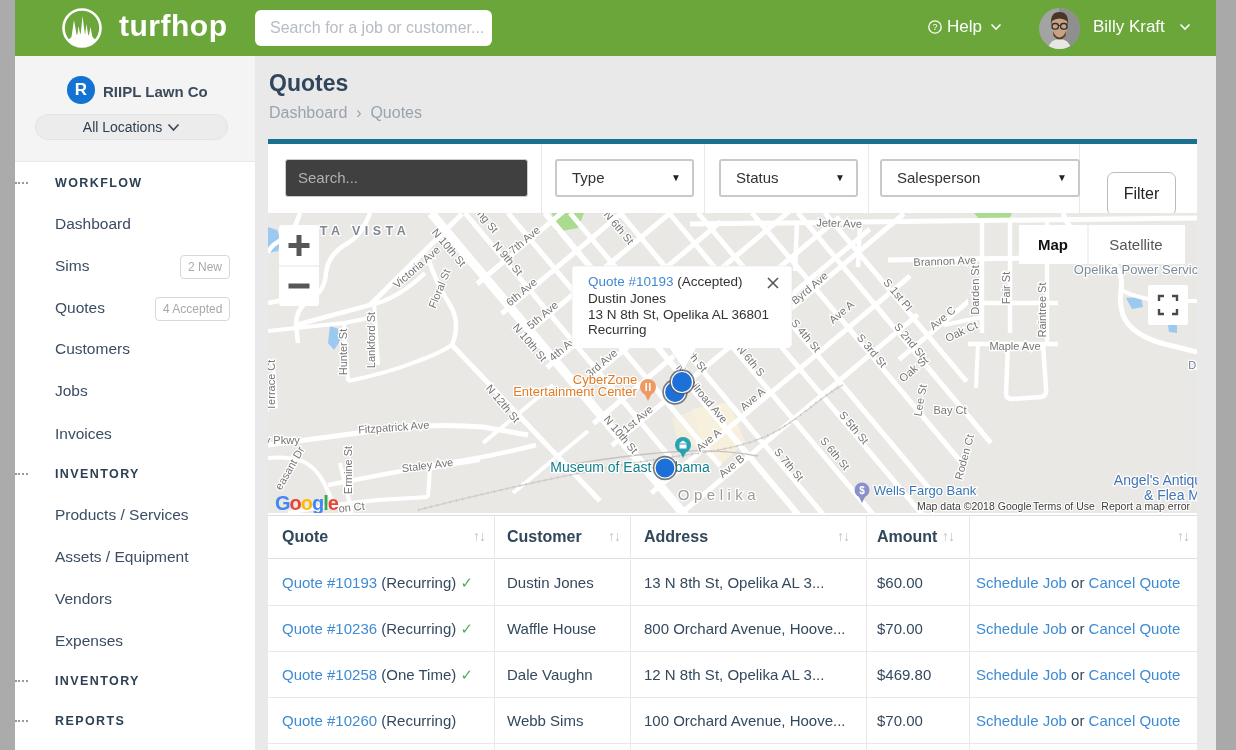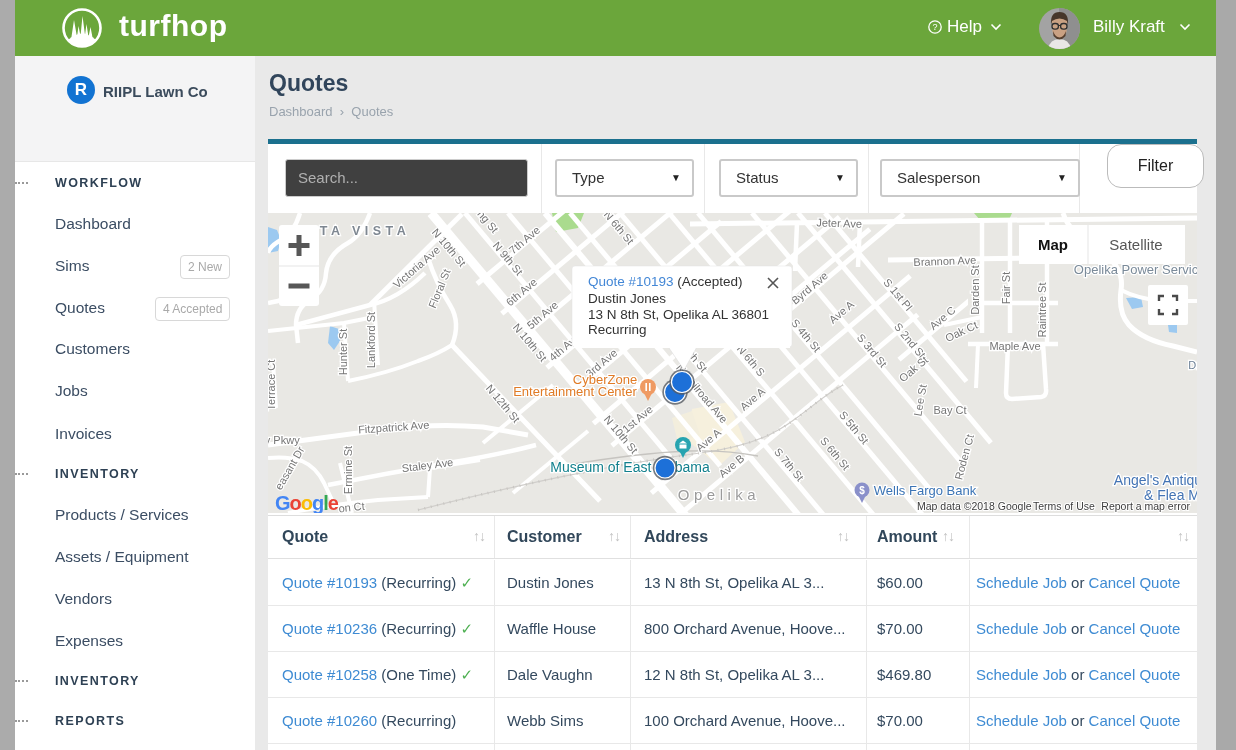--- a/index.html
+++ b/index.html
@@ -21,30 +21,30 @@
 #sblogo { position:absolute; left:52px; top:20px; width:28px; height:28px; border-radius:50%; background:#1273d2; color:#fff; font-size:17px; font-weight:bold; text-align:center; line-height:28px; }
 #sbname { position:absolute; left:88px; top:27px; font-size:15px; font-weight:bold; color:#3b4b5c; }
 #sbpill { position:absolute; left:20px; top:58px; width:193px; height:26px; background:#ececec; border:1px solid #e3e3e3; border-radius:13px; text-align:center; font-size:14px; color:#2f3e4e; line-height:24px; display:flex; align-items:center; justify-content:center; }
 .dash { position:absolute; left:0px; width:13px; height:1px; border-top:2px dotted #999; }
 .shead { position:absolute; left:40px; font-size:12.5px; font-weight:bold; letter-spacing:1.4px; color:#2e4154; }
 .sitem { position:absolute; left:40px; font-size:15.5px; color:#3b4d63; }
 .sbadge { position:absolute; font-size:12px; color:#a9a9a9; border:1px solid #d8d8d8; border-radius:4px; padding:4px 7px; background:#fff; }
 
 #main { left:255px; top:56px; width:961px; height:694px; background:#e9e9e9; }
 #title { position:absolute; left:14px; top:14px; font-size:23px; font-weight:bold; color:#31455b; }
-#crumb { position:absolute; left:14px; top:48px; font-size:13px; color:#99a3ad; }
+#crumb { position:absolute; left:14px; top:48px; font-size:16px; color:#99a3ad; }
 #newquote { position:absolute; left:782px; top:18px; width:161px; height:41px; border:3px solid #61a437; border-radius:21px; background:#fff; color:#53a062; font-size:17px; text-align:center; line-height:36px; }
 #card { position:absolute; left:13px; top:83px; width:929px; height:616px; background:#fff; border-top:5px solid #1b708e; }
 
 #filters { position:absolute; left:0; top:0; width:929px; height:69px; background:#fff; }
 .vsep { position:absolute; top:0; width:1px; height:69px; background:#e8e8e8; }
 #fsearch { position:absolute; left:17px; top:15px; width:243px; height:38px; border:1px solid #ccc; border-radius:3px; font-size:15px; color:#b0b0b0; line-height:36px; padding-left:12px; background:#404040; }
 .fselect { position:absolute; top:15px; height:38px; border:2px solid #c9c9c9; border-radius:3px; background:#fff; font-size:15px; color:#333; line-height:34px; padding-left:15px; }
 .fselect .car { position:absolute; right:11px; top:0; line-height:34px; font-size:10px; color:#222; }
-#fbtn { position:absolute; left:839px; top:0; width:97px; height:44px; border:1px solid #bbb; border-radius:14px; background:#fff; font-size:16px; color:#222; text-align:center; line-height:42px; }
+#fbtn { position:absolute; left:839px; top:28px; width:69px; height:44px; border:1px solid #bbb; border-radius:7px; background:#fff; font-size:16px; color:#222; text-align:center; line-height:42px; }
 
 #map { position:absolute; left:0; top:69px; width:929px; height:300px; background:#e9e8e4; overflow:hidden; }
 
 #tbl { position:absolute; left:0; top:371px; width:929px; }
 .trow { position:absolute; left:0; width:929px; height:46px; border-bottom:1px solid #e8e8e8; background:#fff; }
 .th { position:absolute; left:0; width:929px; height:44px; border-bottom:1px solid #e0e0e0; border-top:1px solid #ddd; background:#fff;text-decoration:underline; }
 .cb { position:absolute; top:0; height:100%; border-left:1px solid #e8e8e8; }
 .cell { position:absolute; font-size:15px; color:#34495e; }
 .hcell { position:absolute; font-size:16px; font-weight:bold; color:#31475a; }
 .sort { position:absolute; font-size:14px; color:#c2c2c2; letter-spacing:-1px; }
@@ -56,20 +56,21 @@
 <div id="lstrip" class="abs"></div>
 <div id="rstrip" class="abs"></div>
 
 <div id="nav" class="abs">
   <svg style="position:absolute;left:46px;top:7px" width="42" height="42" viewBox="0 0 42 42">
     <circle cx="21" cy="21" r="18.5" fill="none" stroke="#fff" stroke-width="2.6"></circle>
     <path d="M7 33 Q14 27 21 26.5 Q28 27 35 33 Q28 39.5 21 39.5 Q14 39.5 7 33 Z" fill="#fff"></path>
     <path d="M10 33 L13 13 L16 30 L17.5 19 L19.5 29 L21.5 9 L24 28 L25.5 17 L27.5 30 L29.5 20 L32 33 Z" fill="#fff"></path>
   </svg>
   <div class="brand">turfhop</div>
+  <div id="navsearch">Search for a job or customer...</div>
   <div id="helpwrap">
     <svg style="position:absolute;top:20px" width="14" height="14" viewBox="0 0 14 14">
         <circle cx="7" cy="7" r="6.2" fill="none" stroke="#fff" stroke-width="1.3"></circle>
         <text x="7" y="10.4" text-anchor="middle" font-size="9" fill="#fff" font-family="Liberation Sans">?</text>
       </svg>
     <span style="position:absolute;left:19px;top:17px">Help</span>
     <svg style="position:absolute;left:62px;top:23px" width="12" height="8" viewBox="0 0 12 8">
         <path d="M1.5 1.5 L6 6 L10.5 1.5" fill="none" stroke="#fff" stroke-width="1.6"></path>
       </svg>
   </div>
@@ -96,20 +97,23 @@
     <svg style="position:absolute;left:140px;top:23px" width="12" height="8" viewBox="0 0 12 8">
         <path d="M1.5 1.5 L6 6 L10.5 1.5" fill="none" stroke="#fff" stroke-width="1.6"></path>
       </svg>
   </div>
 </div>
 
 <div id="sidebar" class="abs">
   <div id="sbtop">
     <div id="sblogo">R</div>
     <div id="sbname">RIIPL Lawn Co</div>
+    <div id="sbpill">All Locations <svg width="13" height="9" viewBox="0 0 13 9" style="margin-left:5px">
+          <path d="M1.5 1.5 L6.5 7 L11.5 1.5" fill="none" stroke="#3a4a5a" stroke-width="1.7"></path>
+        </svg></div>
   </div>
   <div class="dash" style="top:126px"></div>
   <div class="shead" style="top:120px">WORKFLOW</div>
   <div class="sitem" style="top:159px">Dashboard</div>
   <div class="sitem" style="top:201px">Sims</div>
   <div class="sbadge" style="left:165px;top:199px">2 New</div>
   <div class="sitem" style="top:243px">Quotes</div>
   <div class="sbadge" style="left:140px;top:241px">4 Accepted</div>
   <div class="sitem" style="top:284px">Customers</div>
   <div class="sitem" style="top:326px">Jobs</div>

